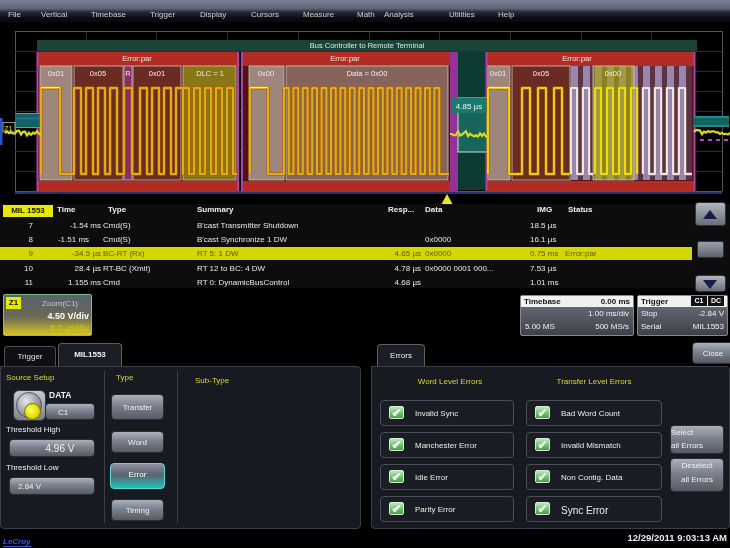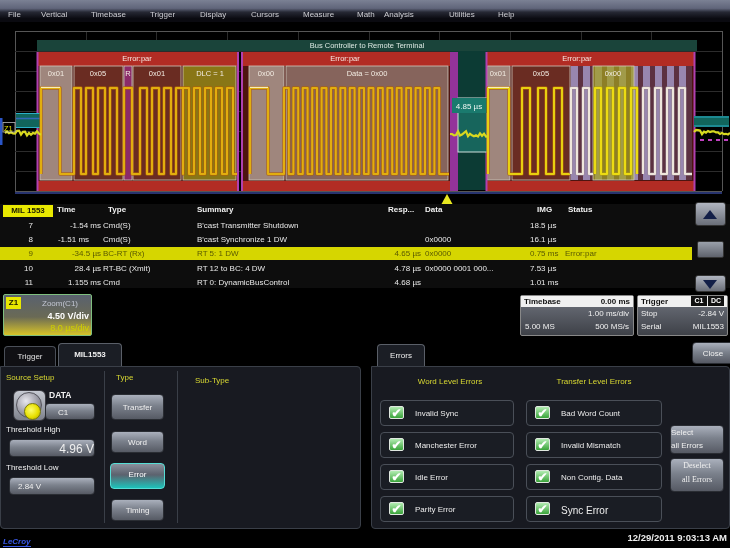--- a/index.html
+++ b/index.html
@@ -231,21 +231,21 @@
 <div style="position:absolute;left:692px;top:342px;width:42px;height:22px;border-radius:4px;background:linear-gradient(#aab0bc,#7b818c 45%,#565a64);border:1px solid #2a2d33;color:#f0f0f0;font-size:8px;text-align:center;line-height:22px;">Close</div>
 
 <div class="abs" style="left:0;top:366px;width:361px;height:163px;background:#181a21;border:1px solid #3a3f48;border-radius:0 4px 4px 4px">
   <span class="abs" style="left:5px;top:6px;font-size:8px;color:#d8d832">Source Setup</span>
   <div class="abs" style="left:12px;top:23px;width:33px;height:31px;border-radius:6px;background:linear-gradient(#c6cad2,#7e828c);border:1px solid #3a3a40"></div>
   <div class="abs" style="left:15px;top:25px;width:26px;height:26px;border-radius:50%;background:radial-gradient(circle at 9px 8px,#e8e8ee,#9a9aa4 55%,#5e5e66);border:1px solid #55555d"></div>
   <div class="abs" style="left:23px;top:36px;width:17px;height:17px;border-radius:50%;background:radial-gradient(circle at 6px 6px,#fcfc70,#e8e000 55%,#a8a000);border:1px solid #77770a"></div>
   <span class="abs" style="left:48px;top:23px;font-size:8.5px;font-weight:bold;color:#f0f0f0">DATA</span>
   <div style="position:absolute;left:44px;top:36px;width:50px;height:17px;border-radius:4px;background:linear-gradient(#aab0bc,#7b818c 45%,#565a64);border:1px solid #2a2d33;color:#f0f0f0;font-size:8px;text-align:left;line-height:17px;padding-left:12px;">C1</div>
   <span class="abs" style="left:5px;top:58px;font-size:8px;color:#f0f0f0">Threshold High</span>
-  <div style="position:absolute;left:8px;top:72px;width:86px;height:18px;border-radius:4px;background:linear-gradient(#aab0bc,#7b818c 45%,#565a64);border:1px solid #2a2d33;color:#f0f0f0;font-size:12px;text-align:right;line-height:18px;padding-left:16px;">4.96 V</div>
+  <div style="position:absolute;left:8px;top:72px;width:86px;height:18px;border-radius:4px;background:linear-gradient(#aab0bc,#7b818c 45%,#565a64);border:1px solid #2a2d33;color:#f0f0f0;font-size:10px;text-align:center;line-height:18px;padding-left:16px;">4.96 V</div>
   <span class="abs" style="left:5px;top:96px;font-size:8px;color:#f0f0f0">Threshold Low</span>
   <div style="position:absolute;left:8px;top:110px;width:86px;height:18px;border-radius:4px;background:linear-gradient(#aab0bc,#7b818c 45%,#565a64);border:1px solid #2a2d33;color:#f0f0f0;font-size:8px;text-align:left;line-height:18px;padding-left:8px;">2.84 V</div>
   <div class="abs" style="left:103px;top:4px;width:1px;height:152px;background:#3a3f48"></div>
   <div class="abs" style="left:176px;top:4px;width:1px;height:152px;background:#3a3f48"></div>
   <span class="abs" style="left:115px;top:6px;font-size:8px;color:#d8d832">Type</span>
   <div style="position:absolute;left:110px;top:27px;width:53px;height:26px;border-radius:4px;background:linear-gradient(#aab0bc,#7b818c 45%,#565a64);border:1px solid #2a2d33;color:#f0f0f0;font-size:8px;text-align:center;line-height:26px;">Transfer</div>
   <div style="position:absolute;left:110px;top:64px;width:53px;height:22px;border-radius:4px;background:linear-gradient(#aab0bc,#7b818c 45%,#565a64);border:1px solid #2a2d33;color:#f0f0f0;font-size:8px;text-align:center;line-height:22px;">Word</div>
   <div class="abs" style="left:109px;top:96px;width:55px;height:26px;border-radius:4px;border:1.5px solid #55ddd5;background:linear-gradient(#8a909c,#5c626e 45%,#1dc3ba);color:#fff;font-size:8px;text-align:center;line-height:22px">Error</div>
   <div style="position:absolute;left:110px;top:132px;width:53px;height:22px;border-radius:4px;background:linear-gradient(#aab0bc,#7b818c 45%,#565a64);border:1px solid #2a2d33;color:#f0f0f0;font-size:8px;text-align:center;line-height:22px;">Timing</div>
   <span class="abs" style="left:194px;top:9px;font-size:8px;color:#d8d832">Sub-Type</span>
@@ -280,15 +280,15 @@
     </div>
   <div style="position:absolute;left:154px;top:97px;width:136px;height:26px;border:1px solid #4a4f58;border-radius:4px;background:#1a1d24">
 <div style="position:absolute;left:8px;top:5px;width:15px;height:13px;background:linear-gradient(#b2ecb2,#3aa43a);border:1px solid #e0e8e0;border-radius:2px;color:#fff;font-weight:bold;font-size:12px;line-height:12px;text-align:center">✔</div>
 <span style="position:absolute;left:34px;top:8px;font-size:8px;color:#ececec">Non Contig. Data</span>
     </div>
   <div style="position:absolute;left:154px;top:129px;width:136px;height:26px;border:1px solid #4a4f58;border-radius:4px;background:#1a1d24">
 <div style="position:absolute;left:8px;top:5px;width:15px;height:13px;background:linear-gradient(#b2ecb2,#3aa43a);border:1px solid #e0e8e0;border-radius:2px;color:#fff;font-weight:bold;font-size:12px;line-height:12px;text-align:center">✔</div>
 <span style="position:absolute;left:34px;top:8px;font-size:10px;color:#ececec">Sync Error</span>
     </div>
   <div style="position:absolute;left:298px;top:58px;width:54px;height:29px;border-radius:4px;background:linear-gradient(#aab0bc,#7b818c 45%,#565a64);border:1px solid #2a2d33;color:#f0f0f0;font-size:8px;text-align:left;line-height:13px;">Select<br>all Errors</div>
-  <div style="position:absolute;left:298px;top:91px;width:54px;height:34px;border-radius:4px;background:linear-gradient(#aab0bc,#7b818c 45%,#565a64);border:1px solid #2a2d33;color:#f0f0f0;font-size:8px;text-align:center;line-height:14px;font-family:Liberation Serif, serif;">Deselect<br>all Errors</div>
+  <div style="position:absolute;left:298px;top:91px;width:54px;height:34px;border-radius:4px;background:linear-gradient(#aab0bc,#7b818c 45%,#565a64);border:1px solid #2a2d33;color:#f0f0f0;font-size:8px;text-align:center;line-height:14px;">Deselect<br>all Errors</div>
 </div>
 <div class="abs" style="left:3px;top:537px;font-size:8px;color:#3a5ae8;font-style:italic;font-weight:bold;border-bottom:1px solid #3a5ae8">LeCroy</div>
 <div class="abs" style="right:3px;top:532px;font-size:9.5px;font-weight:bold;color:#ececec">12/29/2011 9:03:13 AM</div>
 </body></html>

